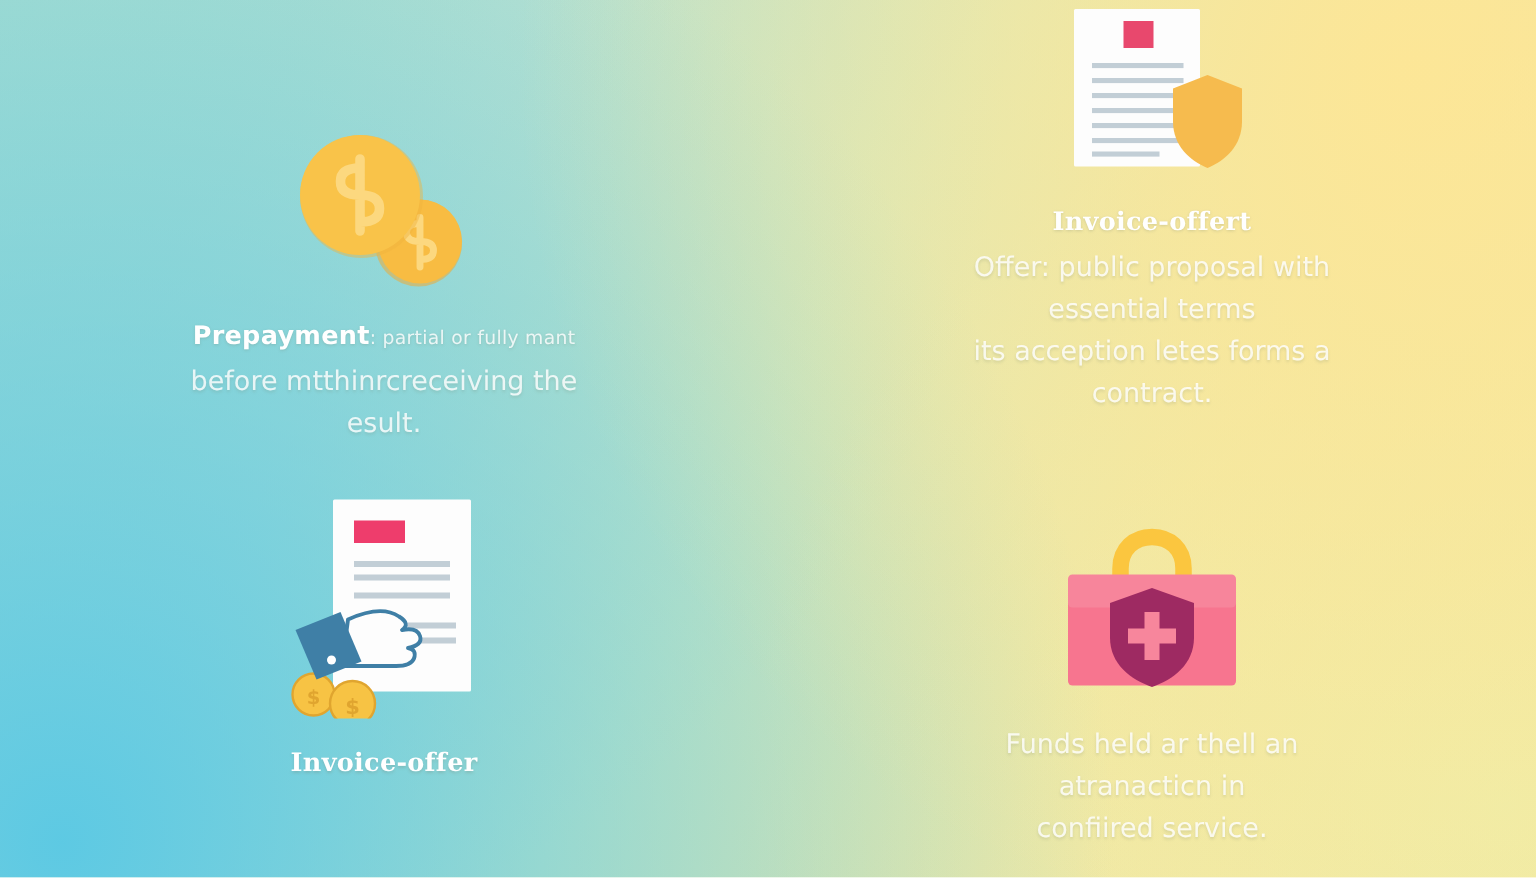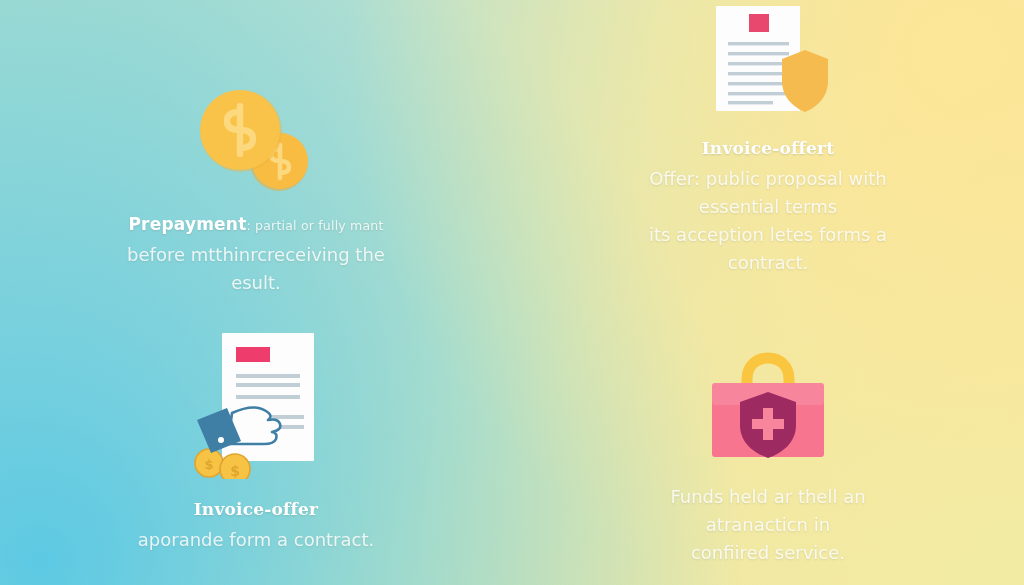--- a/index.html
+++ b/index.html
@@ -152,21 +152,20 @@
           <text x="55" y="149" font-family="'DejaVu Sans',sans-serif" font-size="14" font-weight="700" fill="#e0a52f" text-anchor="middle">$</text>
 
           <path d="M52 86 q22 -10 34 -2 q8 5 2 9 q10 -2 12 4 q2 6 -8 8 q6 1 4 7
                    q-2 5 -12 5 l-36 0 z" fill="#fdfdfd" stroke="#3f7fa6" stroke-width="2.6" stroke-linejoin="round"></path>
           <path d="M17 93 l30 -12 l14 33 l-30 12 z" fill="#3f7fa6"></path>
           <circle cx="41" cy="113" r="3" fill="#ffffff"></circle>
         </svg>
       </div>
       <div class="copy">
         <p class="card-title">Invoice-offer</p>
-        <p class="card-body">aporande form a contract.</p>
       </div>
     </div>
 
     <div class="card q4">
       <div class="art">
         <svg width="136" height="118" viewBox="0 0 136 118" aria-hidden="true">
           <path d="M47 40 v-6 c0 -13 9 -21 21 -21 s21 8 21 21 v6" fill="none" stroke="#fbc63f" stroke-width="11" stroke-linecap="round"></path>
           <rect x="12" y="50" width="112" height="62" rx="3" fill="#f7758f"></rect>
           <rect x="12" y="38" width="112" height="22" rx="3" fill="#f7859b"></rect>
           <path d="M68 47 l28 10 v23 c0 18 -14 28 -28 33 c-14 -5 -28 -15 -28 -33 v-23 z" fill="#9e2a62"></path>

